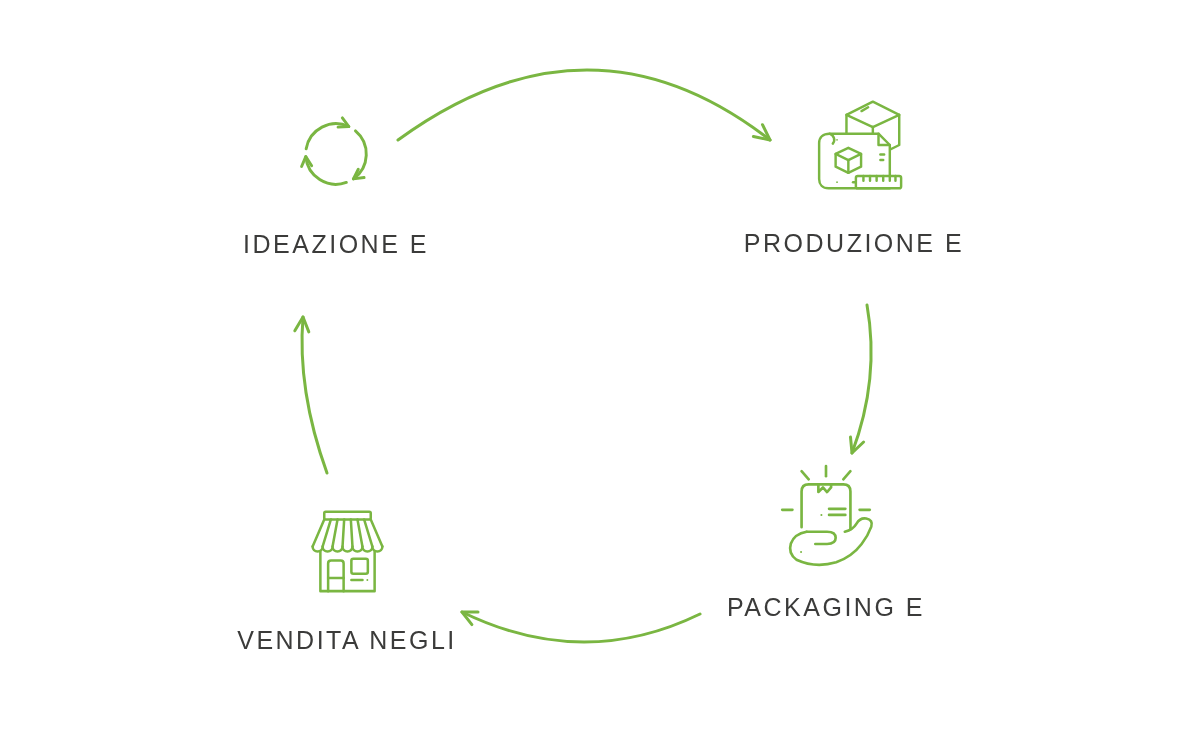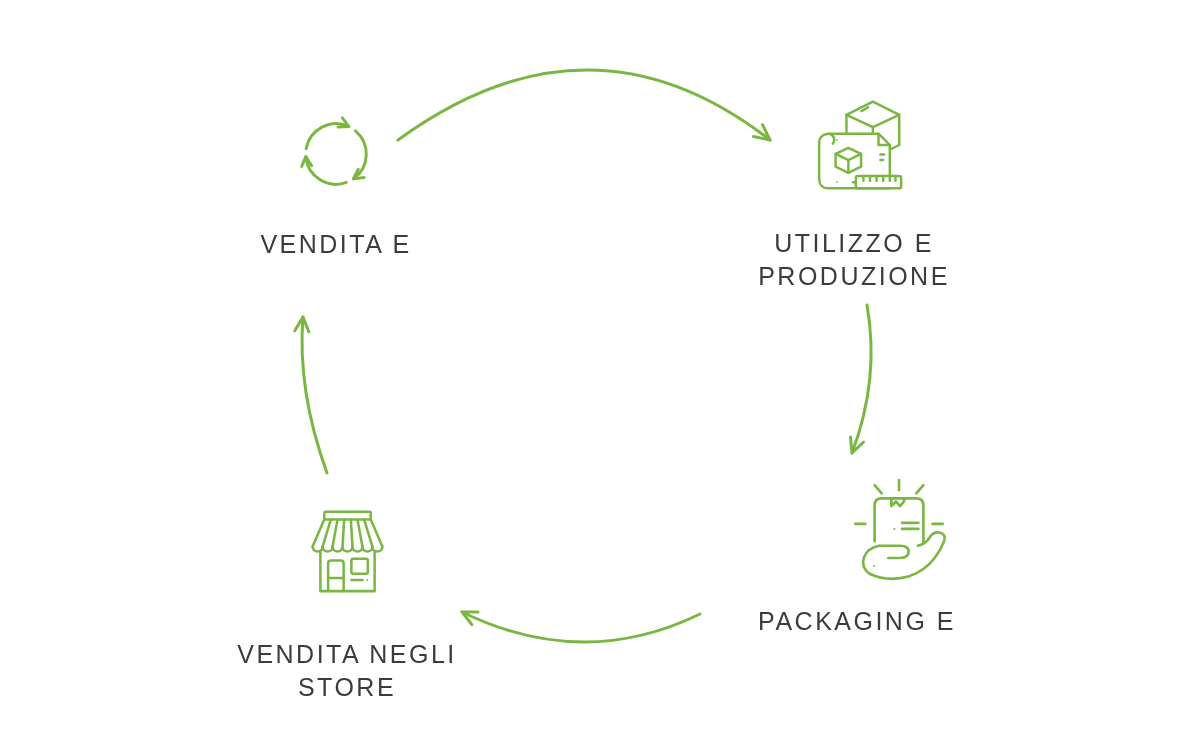--- a/index.html
+++ b/index.html
@@ -45,24 +45,24 @@
     font-size: 25px;
     font-weight: 300;
     letter-spacing: 2.5px;
     line-height: 33px;
     white-space: nowrap;
   }
   #node-utilizzo  { left: 206px; top: 110px; }
   #node-utilizzo  .label { margin-top: 30px; }
   #node-ideazione { left: 724px; top: 96px; }
   #node-ideazione .label { margin-top: 33px; }
-  #node-packaging { left: 696px; top: 477px; align-items: flex-end; }
+  #node-packaging { left: 696px; top: 463px; }
   #node-packaging .label { margin-top: 18px; }
   #node-vendita   { left: 217px; top: 502px; }
-  #node-vendita   .label { margin-top: 43px; }
+  #node-vendita   .label { margin-top: 29px; }
 </style>
 </head>
 <body>
 
 <div class="canvas">
 
   <svg class="arrows" width="1177" height="746" viewBox="0 0 1177 746">
     <g>
       <path d="M398 140 Q590 0 770 140"></path>
       <polyline points="762.5,124.7 770,140 753.4,136.5"></polyline>
@@ -86,21 +86,21 @@
       <svg width="88" height="88" viewBox="0 0 90 90" fill="none" stroke="currentColor" stroke-width="3" stroke-linecap="round" stroke-linejoin="round">
         <path d="M14.5 39.6 A31 31 0 0 1 58.1 16.9"></path>
         <polyline points="51.5,8.1 58.1,16.9 47.1,17.5"></polyline>
         <path d="M64.9 21.3 A31 31 0 0 1 62.8 70.4"></path>
         <polyline points="73.7,69.1 62.8,70.4 67.8,60.6"></polyline>
         <path d="M55.6 74.1 A31 31 0 0 1 14.1 47.7"></path>
         <polyline points="9.8,57.8 14.1,47.7 20.1,57"></polyline>
       </svg>
     </span>
     <div class="label">
-      <div>VENDITA E</div>
+      <div>IDEAZIONE E</div>
     </div>
   </div>
 
   <div class="node" id="node-ideazione">
     <span class="icon">
       <svg width="106" height="98" viewBox="0 0 112 104" fill="none" stroke="currentColor" stroke-width="2.6" stroke-linecap="round" stroke-linejoin="round">
 
         <path d="M76 6 L104 20 L104 52 L76 66 L48 52 L48 20 Z"></path>
         <path d="M48 20 L76 33 L104 20"></path>
         <path d="M76 33 L76 66"></path>
@@ -118,22 +118,21 @@
         <path d="M84 68 H87"></path>
         <path d="M55 91.5 H66"></path>
         <circle cx="38" cy="46.5" r="0.9" fill="currentColor" stroke="none"></circle>
         <circle cx="38" cy="91.5" r="0.9" fill="currentColor" stroke="none"></circle>
 
         <rect x="58" y="85" width="48" height="13" rx="2" fill="#fff"></rect>
         <path d="M66 85 V90 M73 85 V90 M80 85 V90 M87 85 V90 M94 85 V90 M100 85 V90"></path>
       </svg>
     </span>
     <div class="label">
-      <div>UTILIZZO E</div>
-      <div>PRODUZIONE</div>
+      <div>PRODUZIONE E</div>
     </div>
   </div>
 
   <div class="node" id="node-packaging">
     <span class="icon">
       <svg width="114" height="110" viewBox="0 0 112 108" fill="none" stroke="currentColor" stroke-width="2.6" stroke-linecap="round" stroke-linejoin="round">
 
         <path d="M56 3 V13"></path>
         <path d="M32 8 L39 16"></path>
         <path d="M80 8 L73 16"></path>
@@ -177,17 +176,16 @@
         <path d="M28 92 V63.5 Q28 60.5 31 60.5 H41 Q44 60.5 44 63.5 V92"></path>
         <path d="M28 78.5 H44"></path>
 
         <rect x="52" y="58.5" width="17" height="15.5" rx="2"></rect>
         <path d="M52 80.5 H63.5"></path>
         <circle cx="68.5" cy="80.5" r="1" fill="currentColor" stroke="none"></circle>
       </svg>
     </span>
     <div class="label">
       <div>VENDITA NEGLI</div>
-      <div>STORE</div>
     </div>
   </div>
 
 </div>
 
 </body></html>

